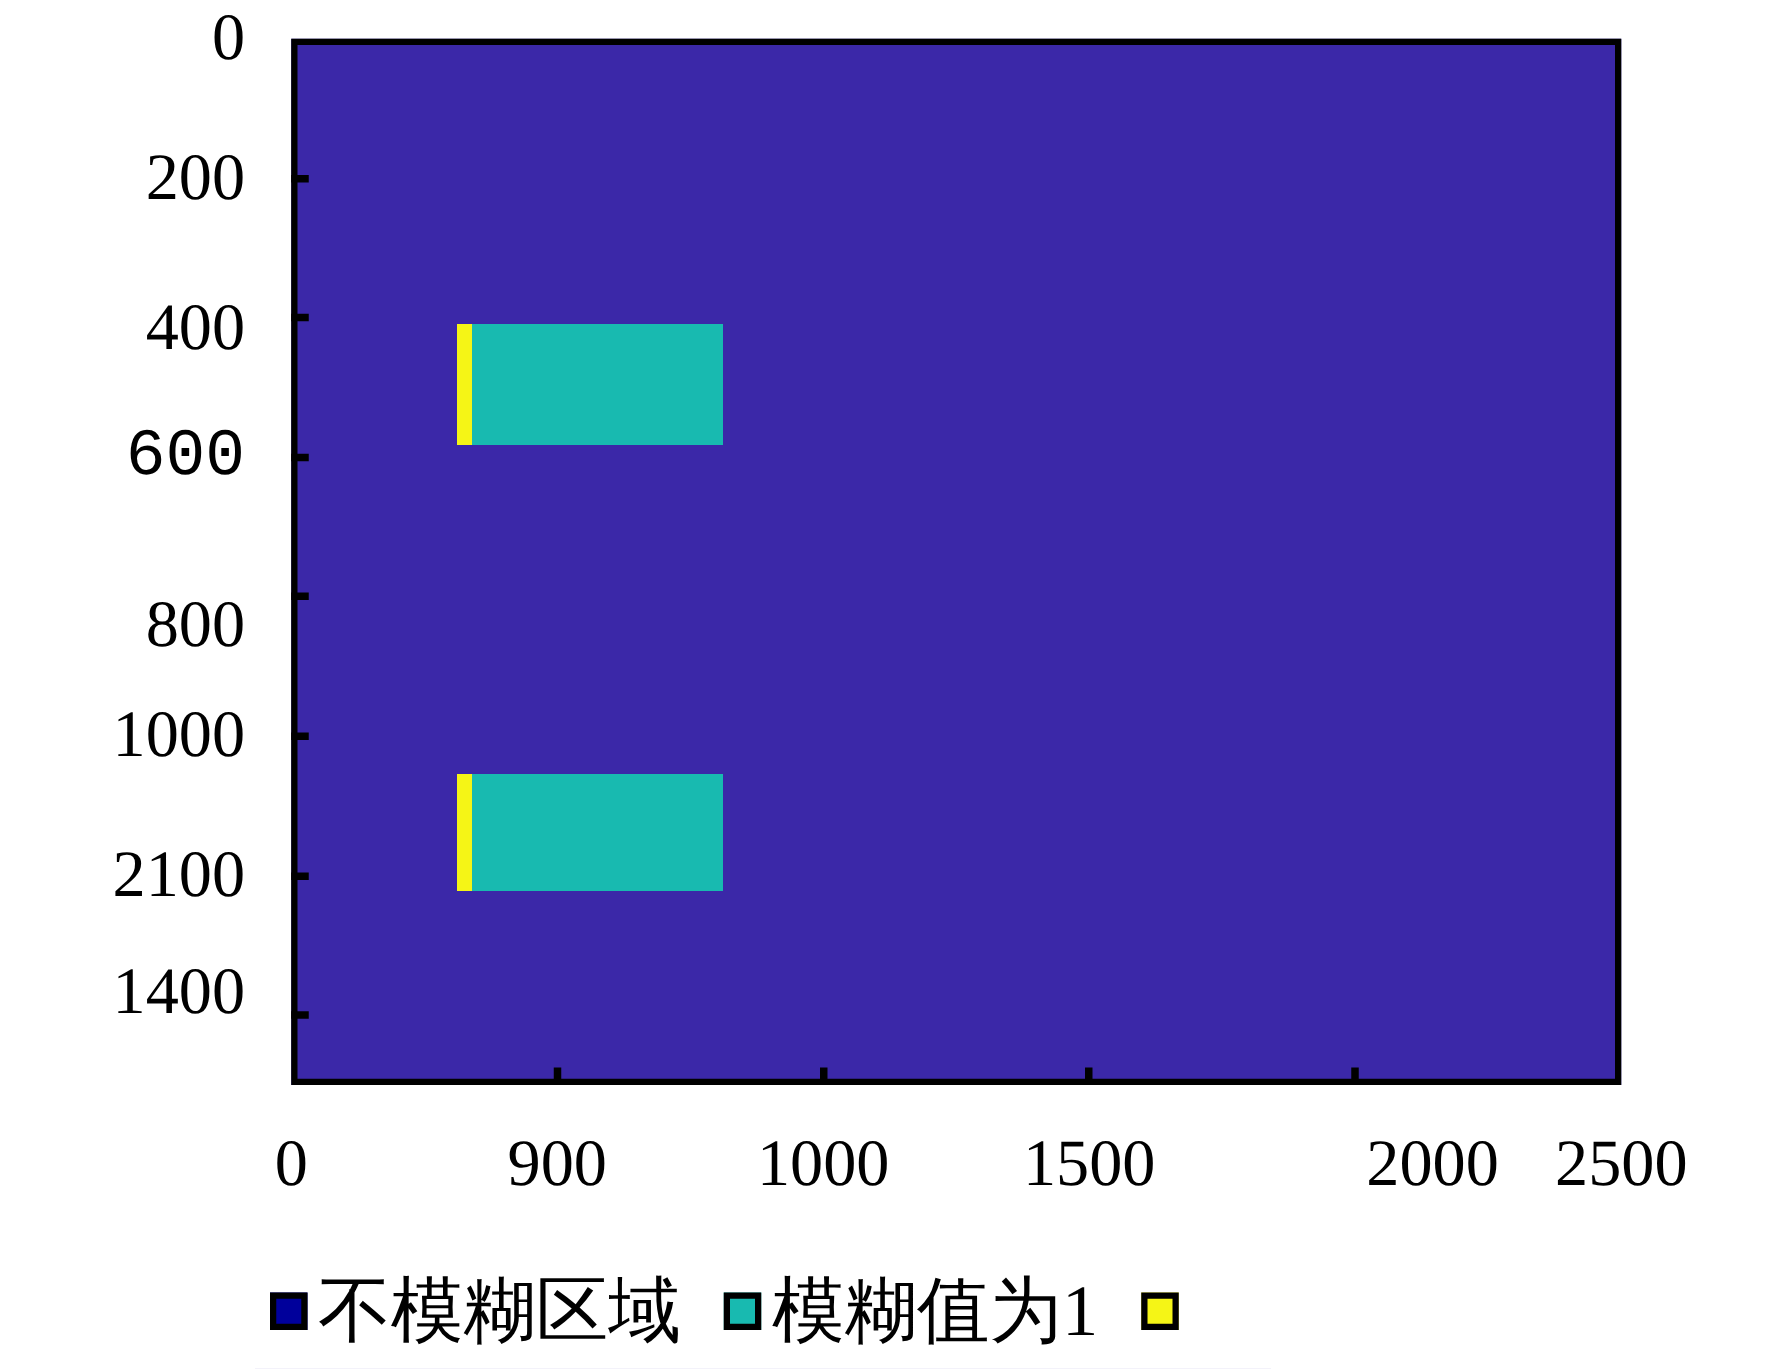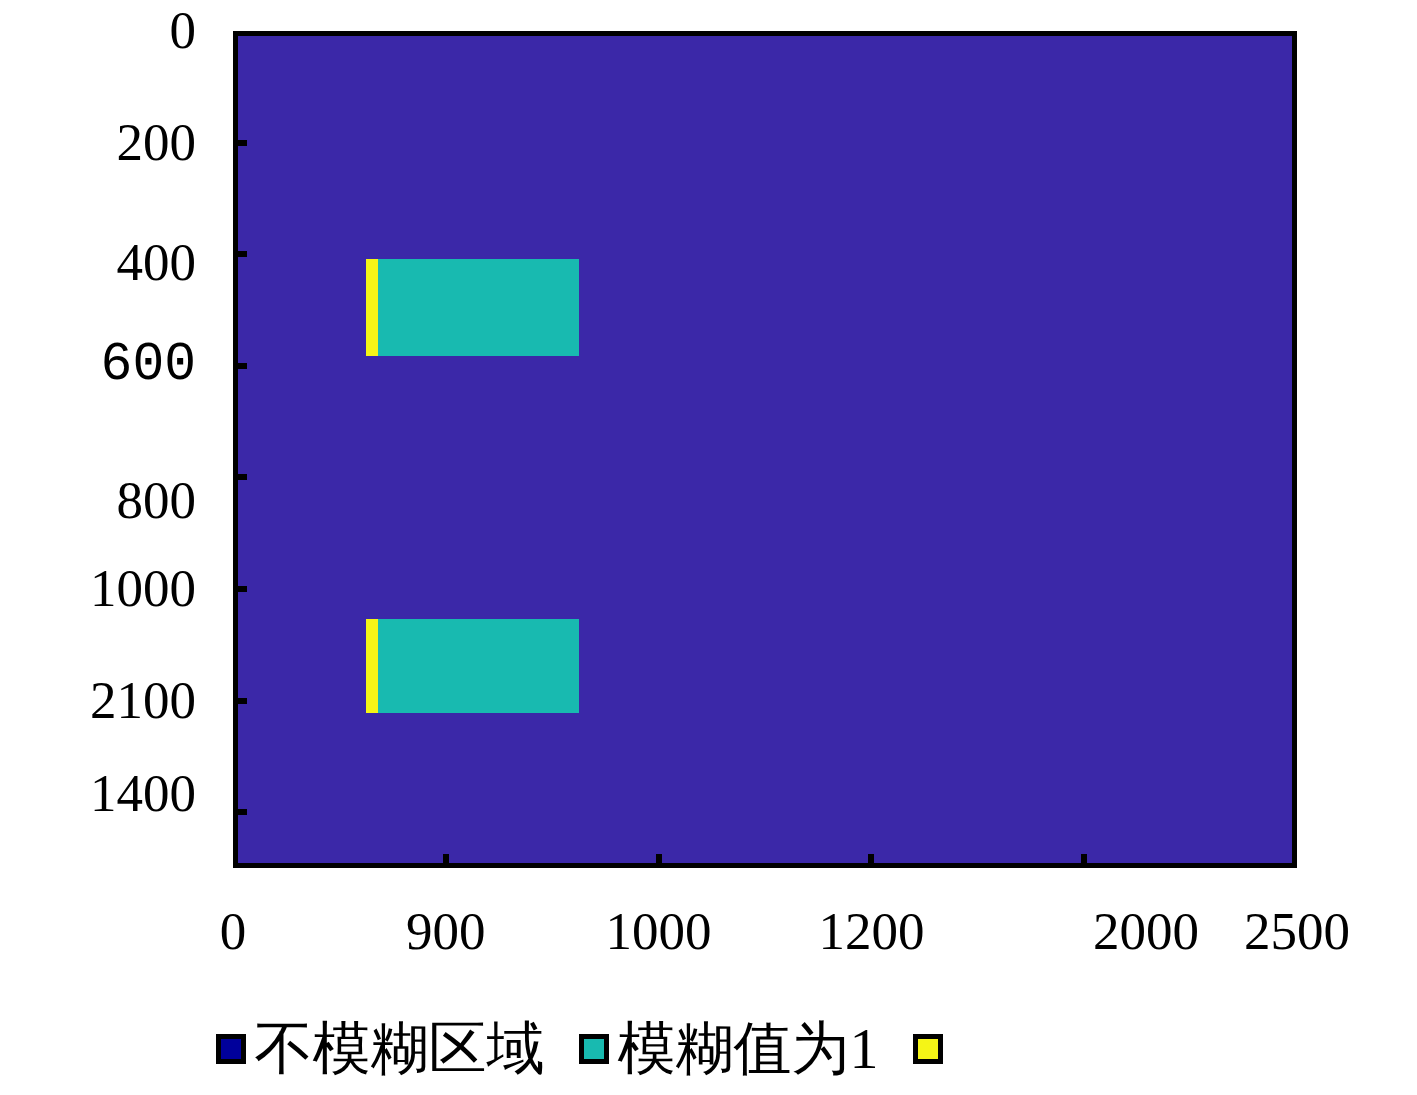--- a/index.html
+++ b/index.html
@@ -164,21 +164,21 @@
       <div class="tick-x" style="left: 442.8px;"></div>
       <div class="tick-x" style="left: 655.6px;"></div>
       <div class="tick-x" style="left: 868.4px;"></div>
       <div class="tick-x" style="left: 1081.2px;"></div>
     </div>
 
   <div id="xlabels">
       <div class="xlabel" style="left: 233px; top: 0px;">0</div>
       <div class="xlabel" style="left: 445.8px; top: 0px;">900</div>
       <div class="xlabel" style="left: 658.6px; top: 0px;">1000</div>
-      <div class="xlabel" style="left: 871.4px; top: 0px;">1200</div>
+      <div class="xlabel" style="left: 871.4px; top: 0px;">1500</div>
       <div class="xlabel" style="left: 1146px; top: 0px;">2000</div>
       <div class="xlabel" style="left: 1297px; top: 0px;">2500</div>
     </div>
 
   <div id="legend">
       <div class="legend-entry">
         <div class="legend-swatch" style="background: rgb(0, 0, 155);"></div>
         <div class="legend-text">不模糊区域</div>
       </div>
       <div class="legend-entry">

